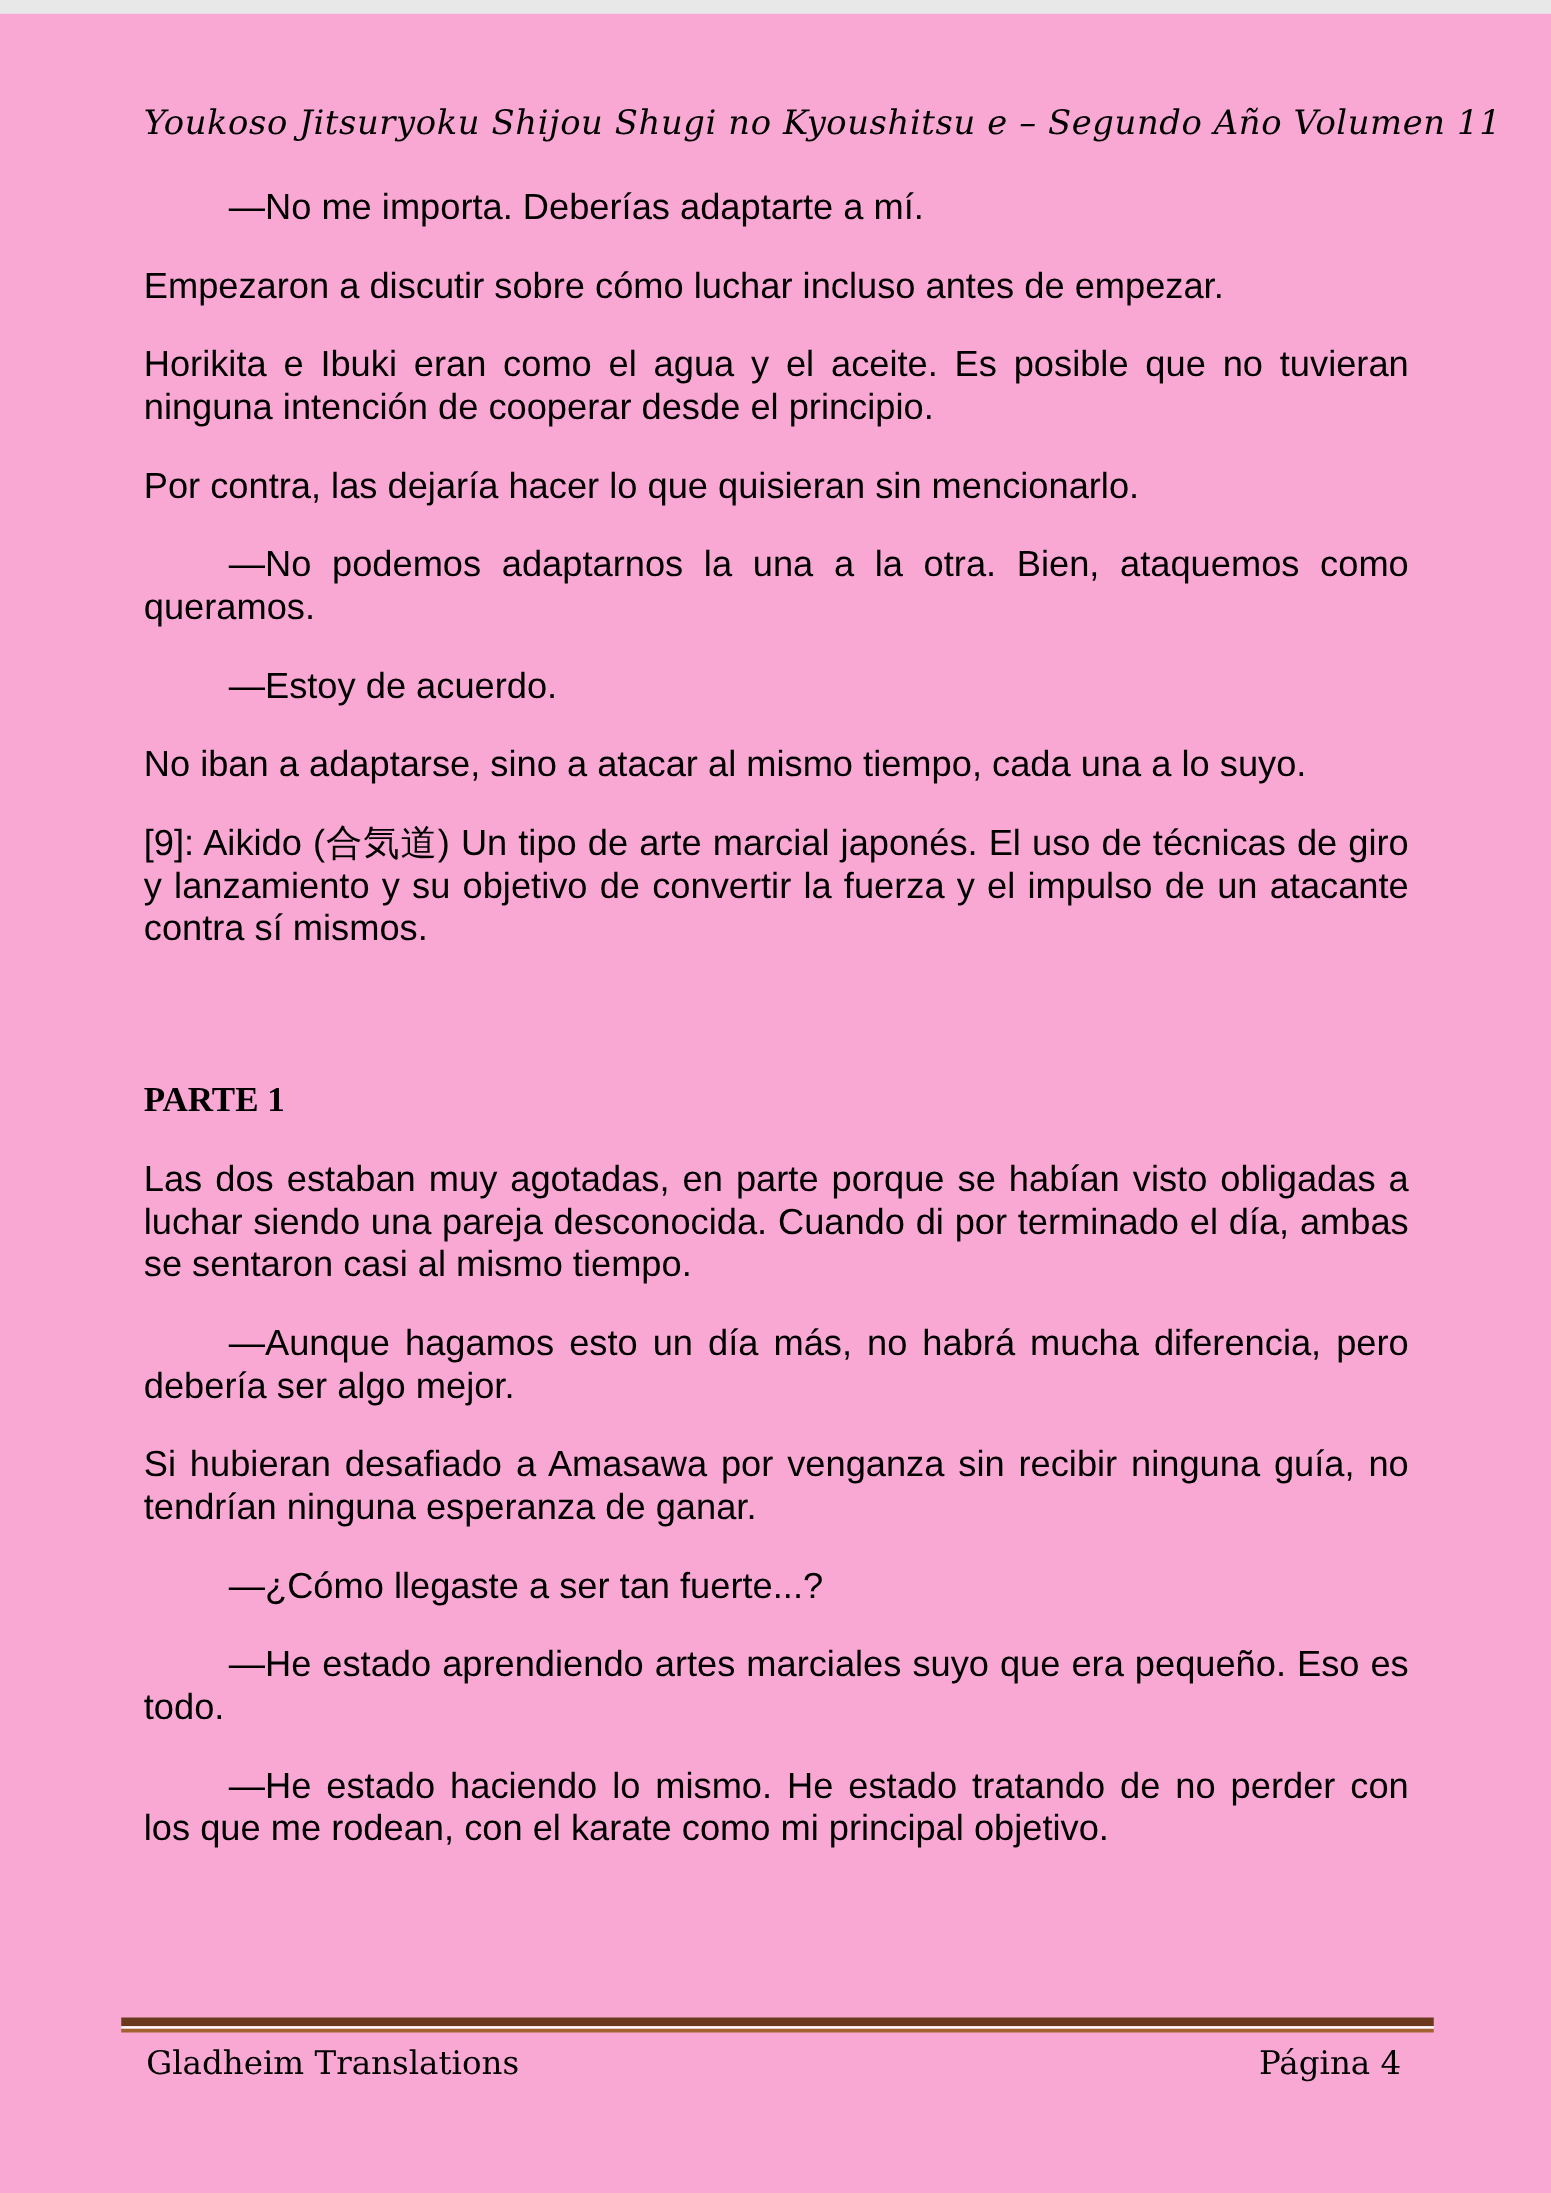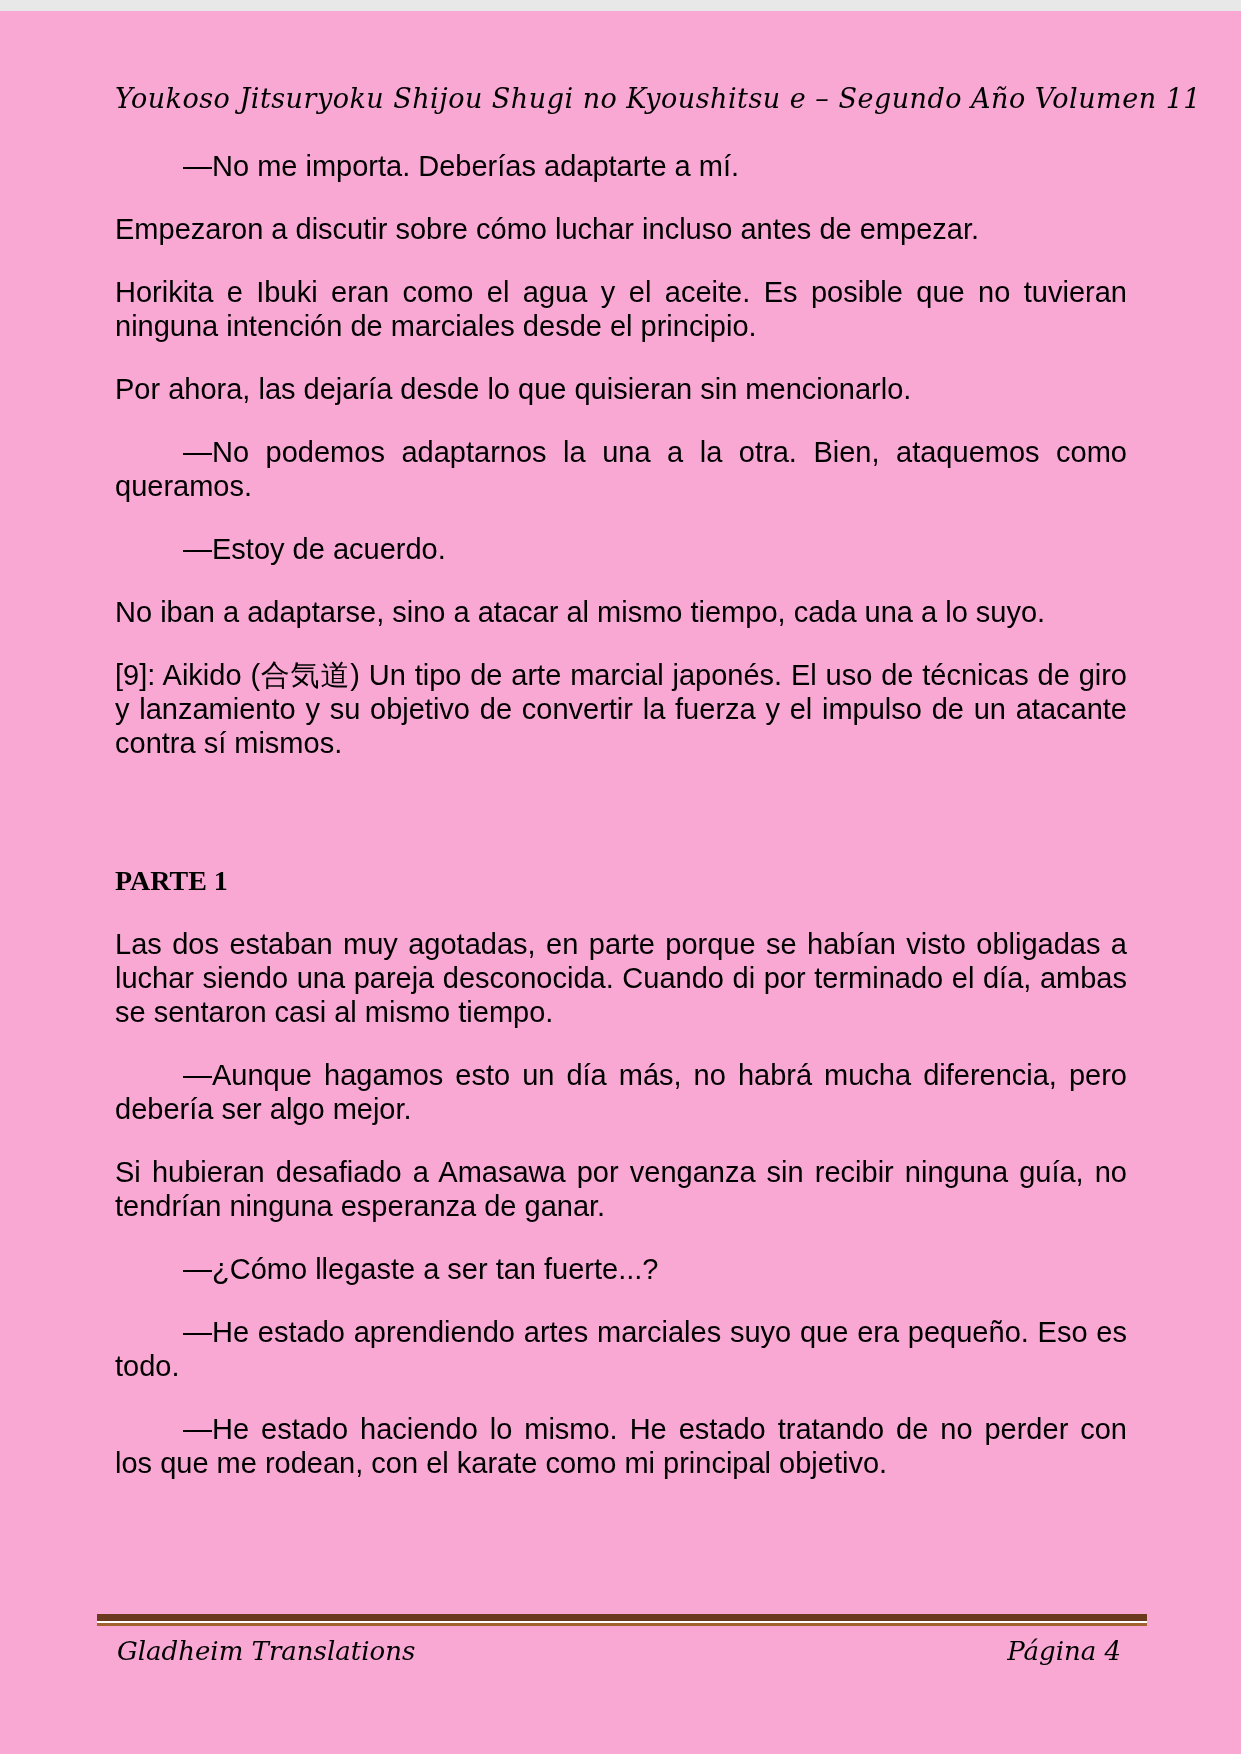--- a/index.html
+++ b/index.html
@@ -53,39 +53,38 @@
   }
   .footer-rule-dark { height: 7px; width: 100%; }
   .footer-rule-gap  { height: 2px; width: 100%; background: #ffffff; }
   .footer-rule-light{ height: 3px; width: 100%; }
   .footer-row {
     display: flex;
     justify-content: space-between;
     align-items: flex-start;
     padding: 8px 26px 0 20px;
     font-family: "DejaVu Serif", serif;
-    font-style: italic;
     font-size: 26px;
     line-height: 34px;
   }
 </style>
 </head>
 <body>
 
 <div class="page">
 
   <div class="header">Youkoso Jitsuryoku Shijou Shugi no Kyoushitsu e – Segundo Año Volumen 11</div>
 
   <div class="content">
 
     <div>
         <p class="para indent">—No me importa. Deberías adaptarte a mí.</p>
         <p class="para">Empezaron a discutir sobre cómo luchar incluso antes de empezar.</p>
-        <p class="para">Horikita e Ibuki eran como el agua y el aceite. Es posible que no tuvieran ninguna intención de marciales desde el principio.</p>
-        <p class="para">Por ahora, las dejaría desde lo que quisieran sin mencionarlo.</p>
+        <p class="para">Horikita e Ibuki eran como el agua y el aceite. Es posible que no tuvieran ninguna intención de cooperar desde el principio.</p>
+        <p class="para">Por contra, las dejaría hacer lo que quisieran sin mencionarlo.</p>
         <p class="para indent">—No podemos adaptarnos la una a la otra. Bien, ataquemos como queramos.</p>
         <p class="para indent">—Estoy de acuerdo.</p>
         <p class="para">No iban a adaptarse, sino a atacar al mismo tiempo, cada una a lo suyo.</p>
         <p class="para">[9]: Aikido (合気道) Un tipo de arte marcial japonés. El uso de técnicas de giro y lanzamiento y su objetivo de convertir la fuerza y el impulso de un atacante contra sí mismos.</p>
       </div>
 
     <h2 class="part-heading">PARTE 1</h2>
 
     <div>
         <p class="para">Las dos estaban muy agotadas, en parte porque se habían visto obligadas a luchar siendo una pareja desconocida. Cuando di por terminado el día, ambas se sentaron casi al mismo tiempo.</p>

